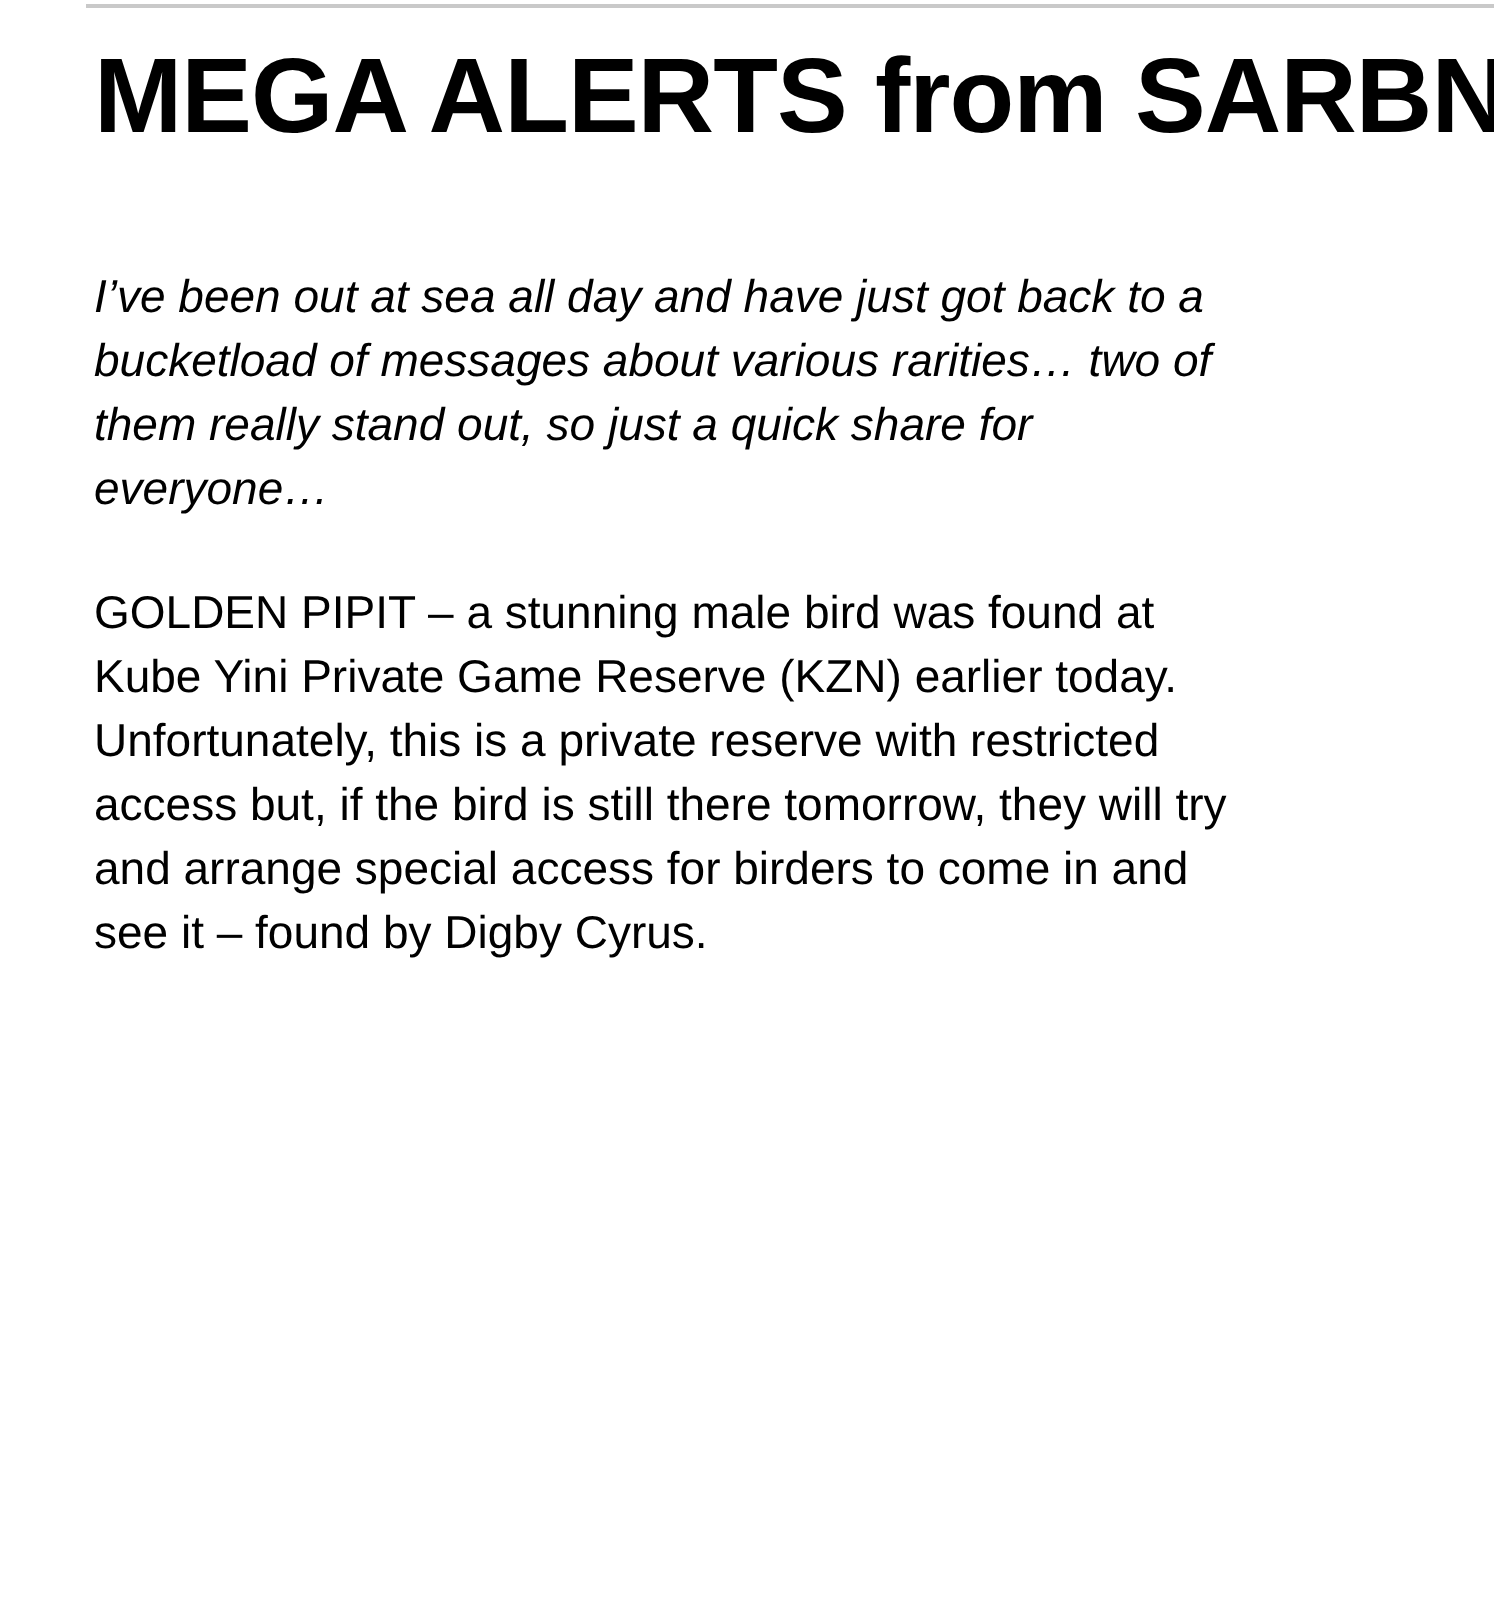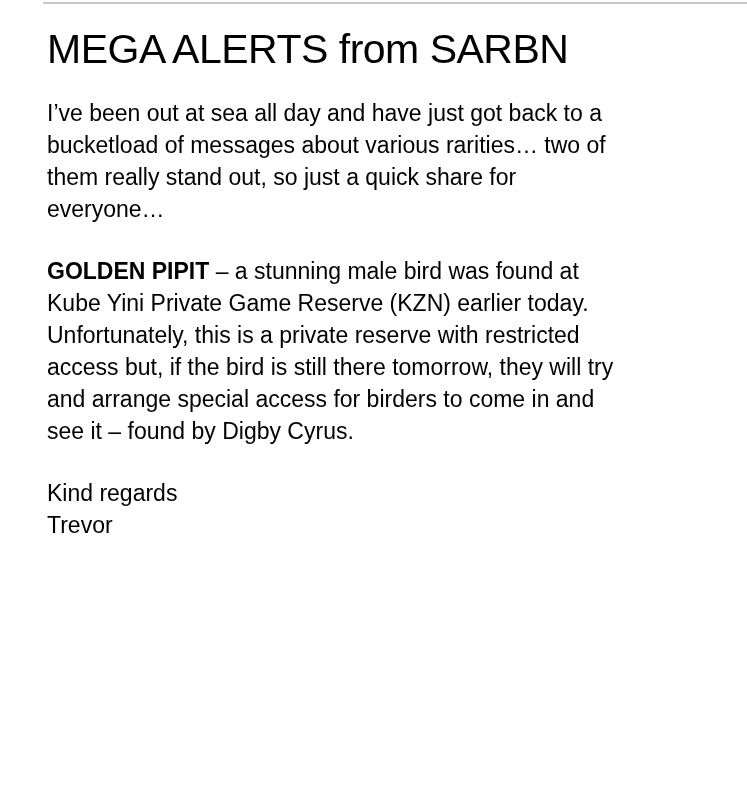--- a/index.html
+++ b/index.html
@@ -20,39 +20,40 @@
     top: 2px;
     left: 43px;
     right: 0;
     height: 2px;
     background: var(--rule-color, #c9c9c9);
   }
   .doc {
     padding: 0 10px 0 47px;
   }
   h1.title {
-    font-size: 41px;
+    font-size: 53px;
     line-height: 48px;
-    font-weight: 400;
+    font-weight: 700;
     letter-spacing: -0.5px;
     margin: 25px 0 0 0;
     white-space: pre;
   }
   .para {
     font-size: 23px;
     line-height: 32px;
     margin: 30px 0 0 0;
     white-space: pre-line;
     font-weight: 400;
   }
   .para.first {
-    margin-top: 24px;
+    margin-top: 59px;
+    font-style: italic;
   }
   .para strong {
-    font-weight: 700;
+    font-weight: 400;
   }
   .serif-j {
     font-family: "Liberation Serif", serif;
   }
 </style>
 </head>
 <body>
 
 <div class="top-rule"></div>
 
@@ -67,16 +68,14 @@
 
   <p class="para"><strong>GOLDEN PIPIT</strong><span> – a stunning male bird was found at
 Kube Yini Private Game Reserve (KZN) earlier today.
 Unfortunately, this is a private reserve with restricted
 access but, if the bird is still there tomorrow, they will try
 and arrange special access for birders to come in and
 see it – found by Digby Cyrus.</span></p>
 
 
 
-  <p class="para">Kind regards
-Trevor</p>
 
 </main>
 
 </body></html>

